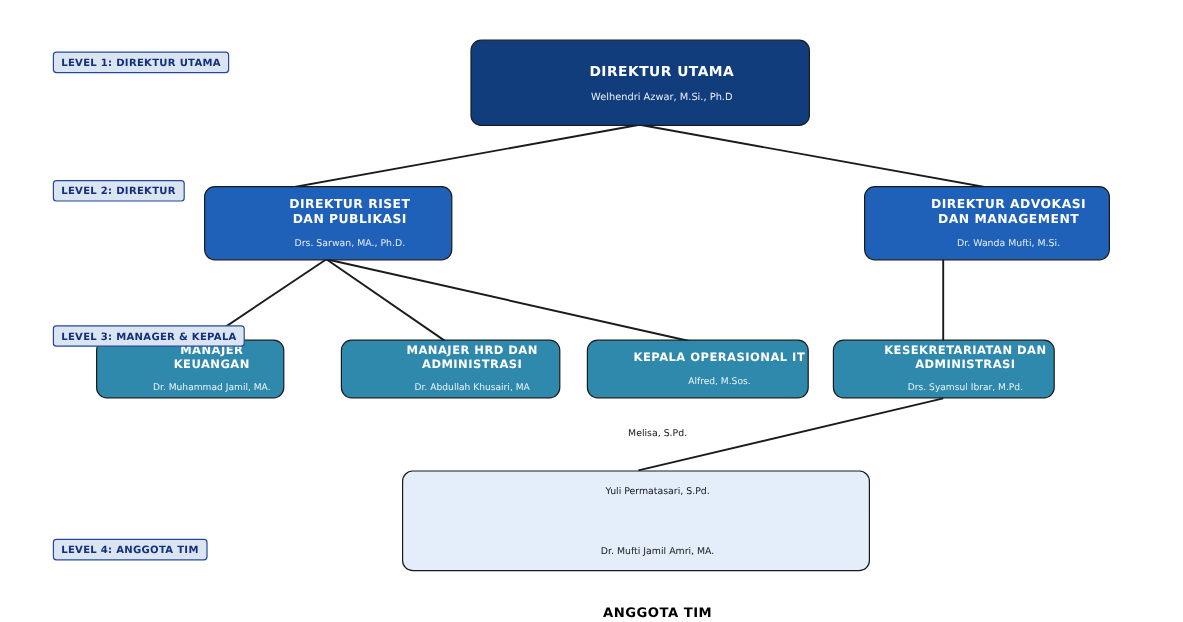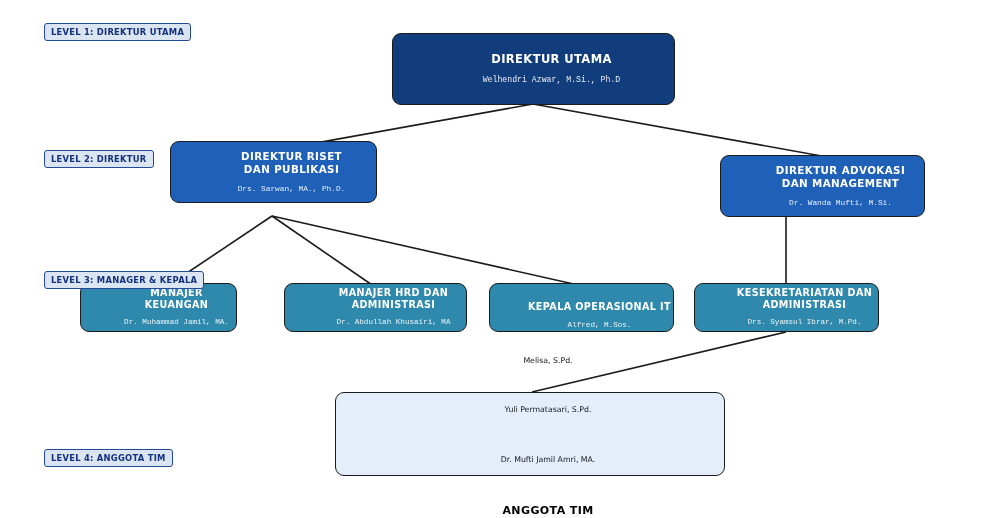--- a/index.html
+++ b/index.html
@@ -38,21 +38,20 @@
     z-index: 2;
     padding-left: 36px;
   }
   .node .node-title {
     font-weight: bold;
     letter-spacing: 0.4px;
     line-height: 1.24;
   }
   .node .node-person {
     line-height: 1.3;
-    font-family: Liberation Mono, monospace;
   }
   
   .level1 {
     background: #123d7c;
   }
   .level1 .node-title {
     color: #ffffff;
     font-size: 11.5px;
   }
   .level1 .node-person {
@@ -134,31 +133,31 @@
 
     <line x1="272" y1="216" x2="172" y2="283" stroke="#1b1b1b" stroke-width="1.6"></line>
     <line x1="272" y1="216" x2="375" y2="287" stroke="#1b1b1b" stroke-width="1.6"></line>
     <line x1="272" y1="216" x2="578" y2="285" stroke="#1b1b1b" stroke-width="1.6"></line>
 
     <line x1="786" y1="216" x2="786" y2="285" stroke="#1b1b1b" stroke-width="1.6"></line>
 
     <line x1="786" y1="332" x2="532" y2="392" stroke="#1b1b1b" stroke-width="1.6"></line>
   </svg>
 
-  <div class="level-badge" style="left:44px; top:23px;">LEVEL 1: DIREKTUR UTAMA</div>
+  <div class="level-badge" style="left:44px; top:43px;">LEVEL 1: DIREKTUR UTAMA</div>
   <div class="level-badge" style="left:44px; top:150px;">LEVEL 2: DIREKTUR</div>
   <div class="level-badge" style="left:44px; top:271px;">LEVEL 3: MANAGER &amp; KEPALA</div>
   <div class="level-badge" style="left:44px; top:449px;">LEVEL 4: ANGGOTA TIM</div>
 
   <div class="node level1" style="left:392px; top:33px; width:283px; height:72px;">
     <div class="node-title">DIREKTUR UTAMA</div>
     <div class="node-person">Welhendri Azwar, M.Si., Ph.D</div>
   </div>
 
-  <div class="node level2" style="left:170px; top:141px; width:207px; height:62px;">
+  <div class="node level2" style="left:170px; top:155px; width:207px; height:62px;">
     <div class="node-title">
       <span>DIREKTUR RISET</span><br>
       <span>DAN PUBLIKASI</span>
     </div>
     <div class="node-person">Drs. Sarwan, MA., Ph.D.</div>
   </div>
 
   <div class="node level2" style="left:720px; top:155px; width:205px; height:62px;">
     <div class="node-title">
       <span>DIREKTUR ADVOKASI</span><br>
@@ -173,21 +172,21 @@
   </div>
 
   <div class="node level3" style="left:284px; top:283px; width:183px; height:49px;">
     <div class="node-title">
       <span>MANAJER HRD DAN</span><br>
       <span>ADMINISTRASI</span>
     </div>
     <div class="node-person">Dr. Abdullah Khusairi, MA</div>
   </div>
 
-  <div class="node level3" style="left:489px; top:283px; width:185px; height:49px;justify-content:flex-end;">
+  <div class="node level3" style="left:489px; top:283px; width:185px; height:49px;">
     <div class="node-title">KEPALA OPERASIONAL IT</div>
     <div class="node-person">Alfred, M.Sos.</div>
   </div>
 
   <div class="node level3" style="left:694px; top:283px; width:185px; height:49px;">
     <div class="node-title">
       <span>KESEKRETARIATAN DAN</span><br>
       <span>ADMINISTRASI</span>
     </div>
     <div class="node-person">Drs. Syamsul Ibrar, M.Pd.</div>

